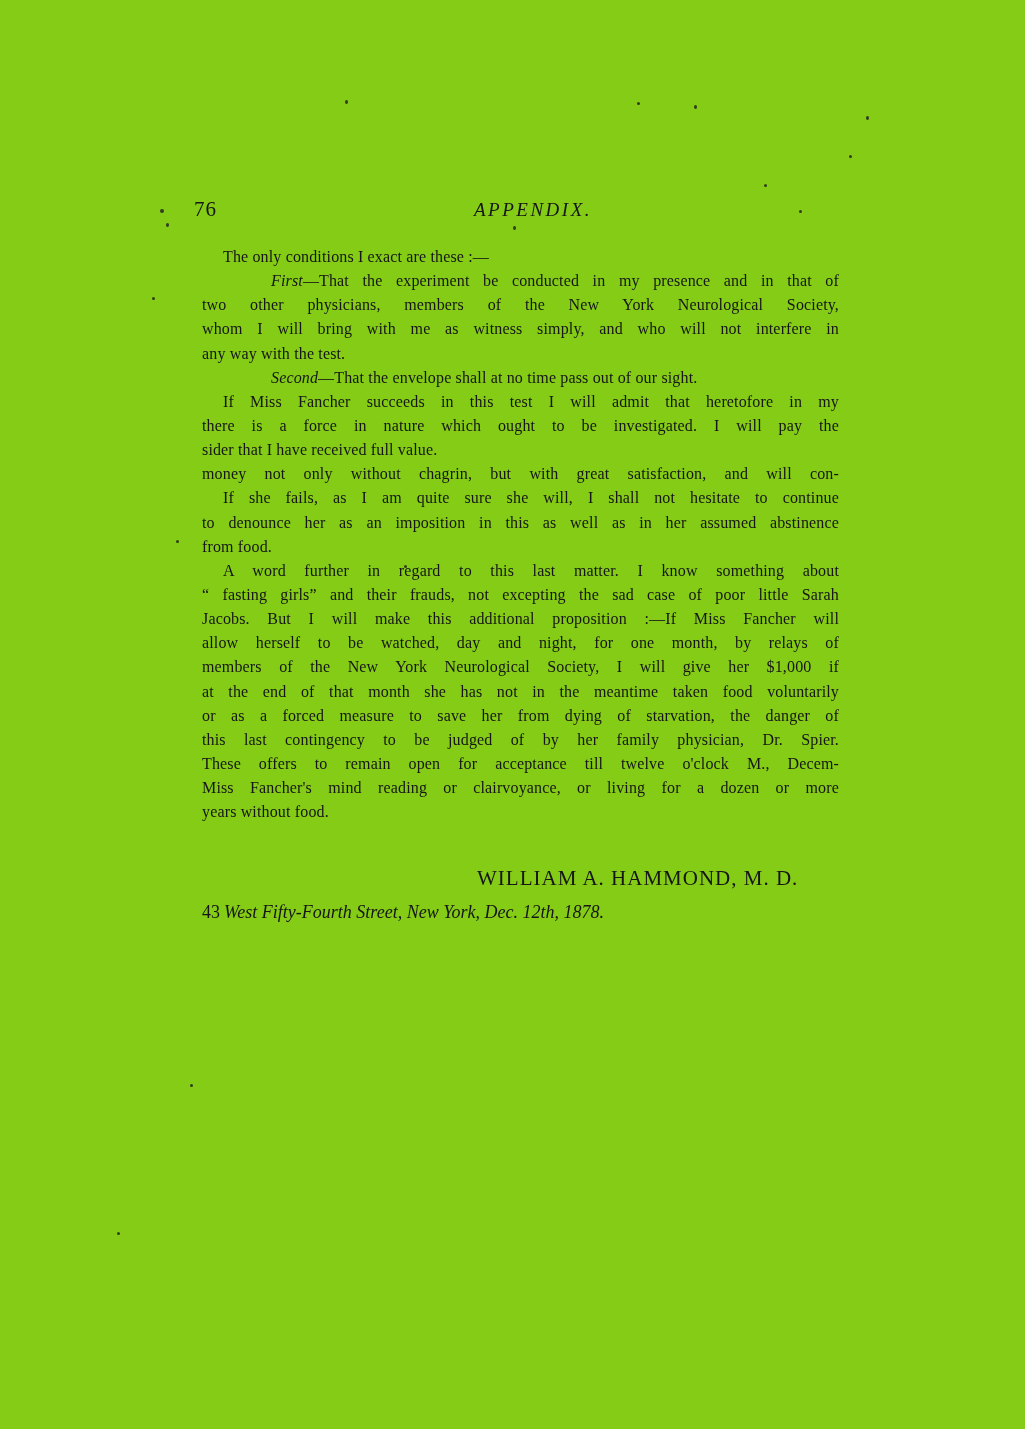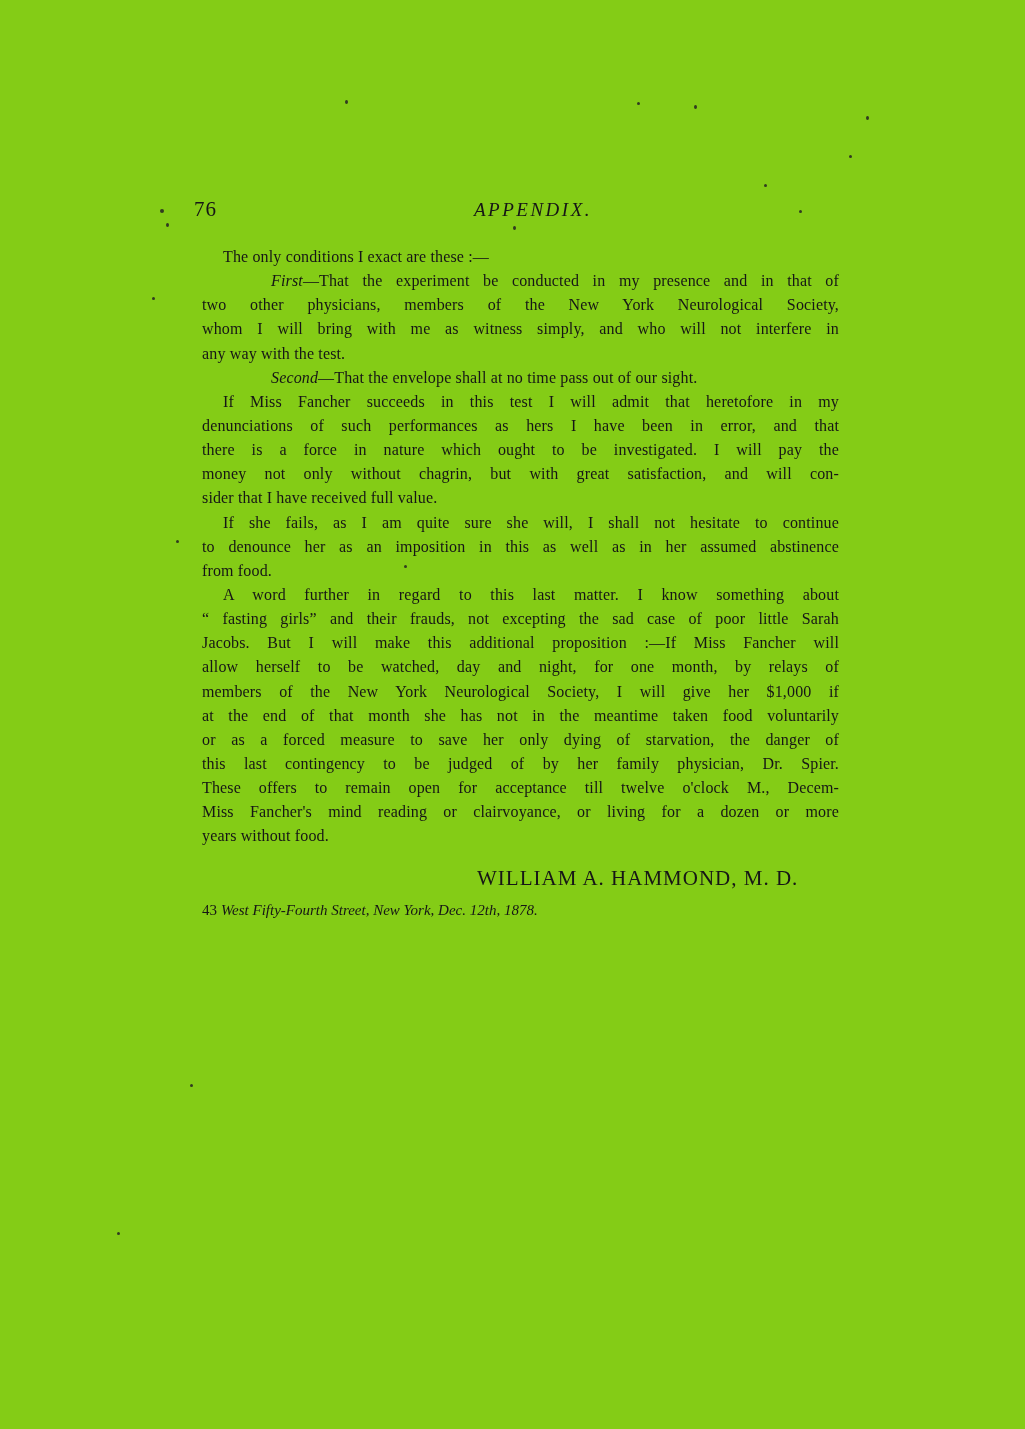--- a/index.html
+++ b/index.html
@@ -66,21 +66,21 @@
     position: absolute;
     left: 477px;
     top: 866px;
     font-size: 21px;
     letter-spacing: 1px;
   }
   .dateline {
     position: absolute;
     left: 202px;
     top: 902px;
-    font-size: 15px;
+    font-size: 18px;
   }
   .dateline .it {
     font-style: italic;
     margin-left: 4px;
   }
   
   .speck {
     position: absolute;
     background: #222;
     border-radius: 50%;
@@ -97,34 +97,33 @@
   <div class="running-head">APPENDIX.</div>
 
   <div class="bodytext" id="body-lines">
       <div class="line indent">The only conditions I exact are these :—</div>
       <div class="line just indent"><span class="lead-italic">First</span>—That the experiment be conducted in my presence and in that of</div>
       <div class="line just">two other physicians, members of the New York Neurological Society,</div>
       <div class="line just">whom I will bring with me as witness simply, and who will not interfere in</div>
       <div class="line">any way with the test.</div>
       <div class="line indent"><span class="lead-italic">Second</span>—That the envelope shall at no time pass out of our sight.</div>
       <div class="line just indent">If Miss Fancher succeeds in this test I will admit that heretofore in my</div>
-      <div class="line just">denunciations of such performances as hers I have been in error, and that</div>
       <div class="line just">there is a force in nature which ought to be investigated.  I will pay the</div>
+      <div class="line">sider that I have received full value.</div>
       <div class="line just">money not only without chagrin, but with great satisfaction, and will con-</div>
-      <div class="line">sider that I have received full value.</div>
       <div class="line just indent">If she fails, as I am quite sure she will, I shall not hesitate to continue</div>
       <div class="line just">to denounce her as an imposition in this as well as in her assumed abstinence</div>
       <div class="line">from food.</div>
       <div class="line just indent">A word further in regard to this last matter.  I know something about</div>
       <div class="line just">“ fasting girls” and their frauds, not excepting the sad case of poor little Sarah</div>
       <div class="line just">Jacobs.  But I will make this additional proposition :—If Miss Fancher will</div>
       <div class="line just">allow herself to be watched, day and night, for one month, by relays of</div>
       <div class="line just">members of the New York Neurological Society, I will give her $1,000 if</div>
       <div class="line just">at the end of that month she has not in the meantime taken food voluntarily</div>
-      <div class="line just">or as a forced measure to save her only dying of starvation, the danger of</div>
+      <div class="line just">or as a forced measure to save her from dying of starvation, the danger of</div>
       <div class="line just">this last contingency to be judged of by her family physician, Dr. Spier.</div>
       <div class="line just">These offers to remain open for acceptance till twelve o'clock M., Decem-</div>
       <div class="line just">Miss Fancher's mind reading or clairvoyance, or living for a dozen or more</div>
       <div class="line">years without food.</div>
     </div>
 
   <div class="signature">WILLIAM A. HAMMOND, M. D.</div>
 
   <div class="dateline">
     <span>43</span><span class="it">West Fifty-Fourth Street, New York, Dec. 12th, 1878.</span>

